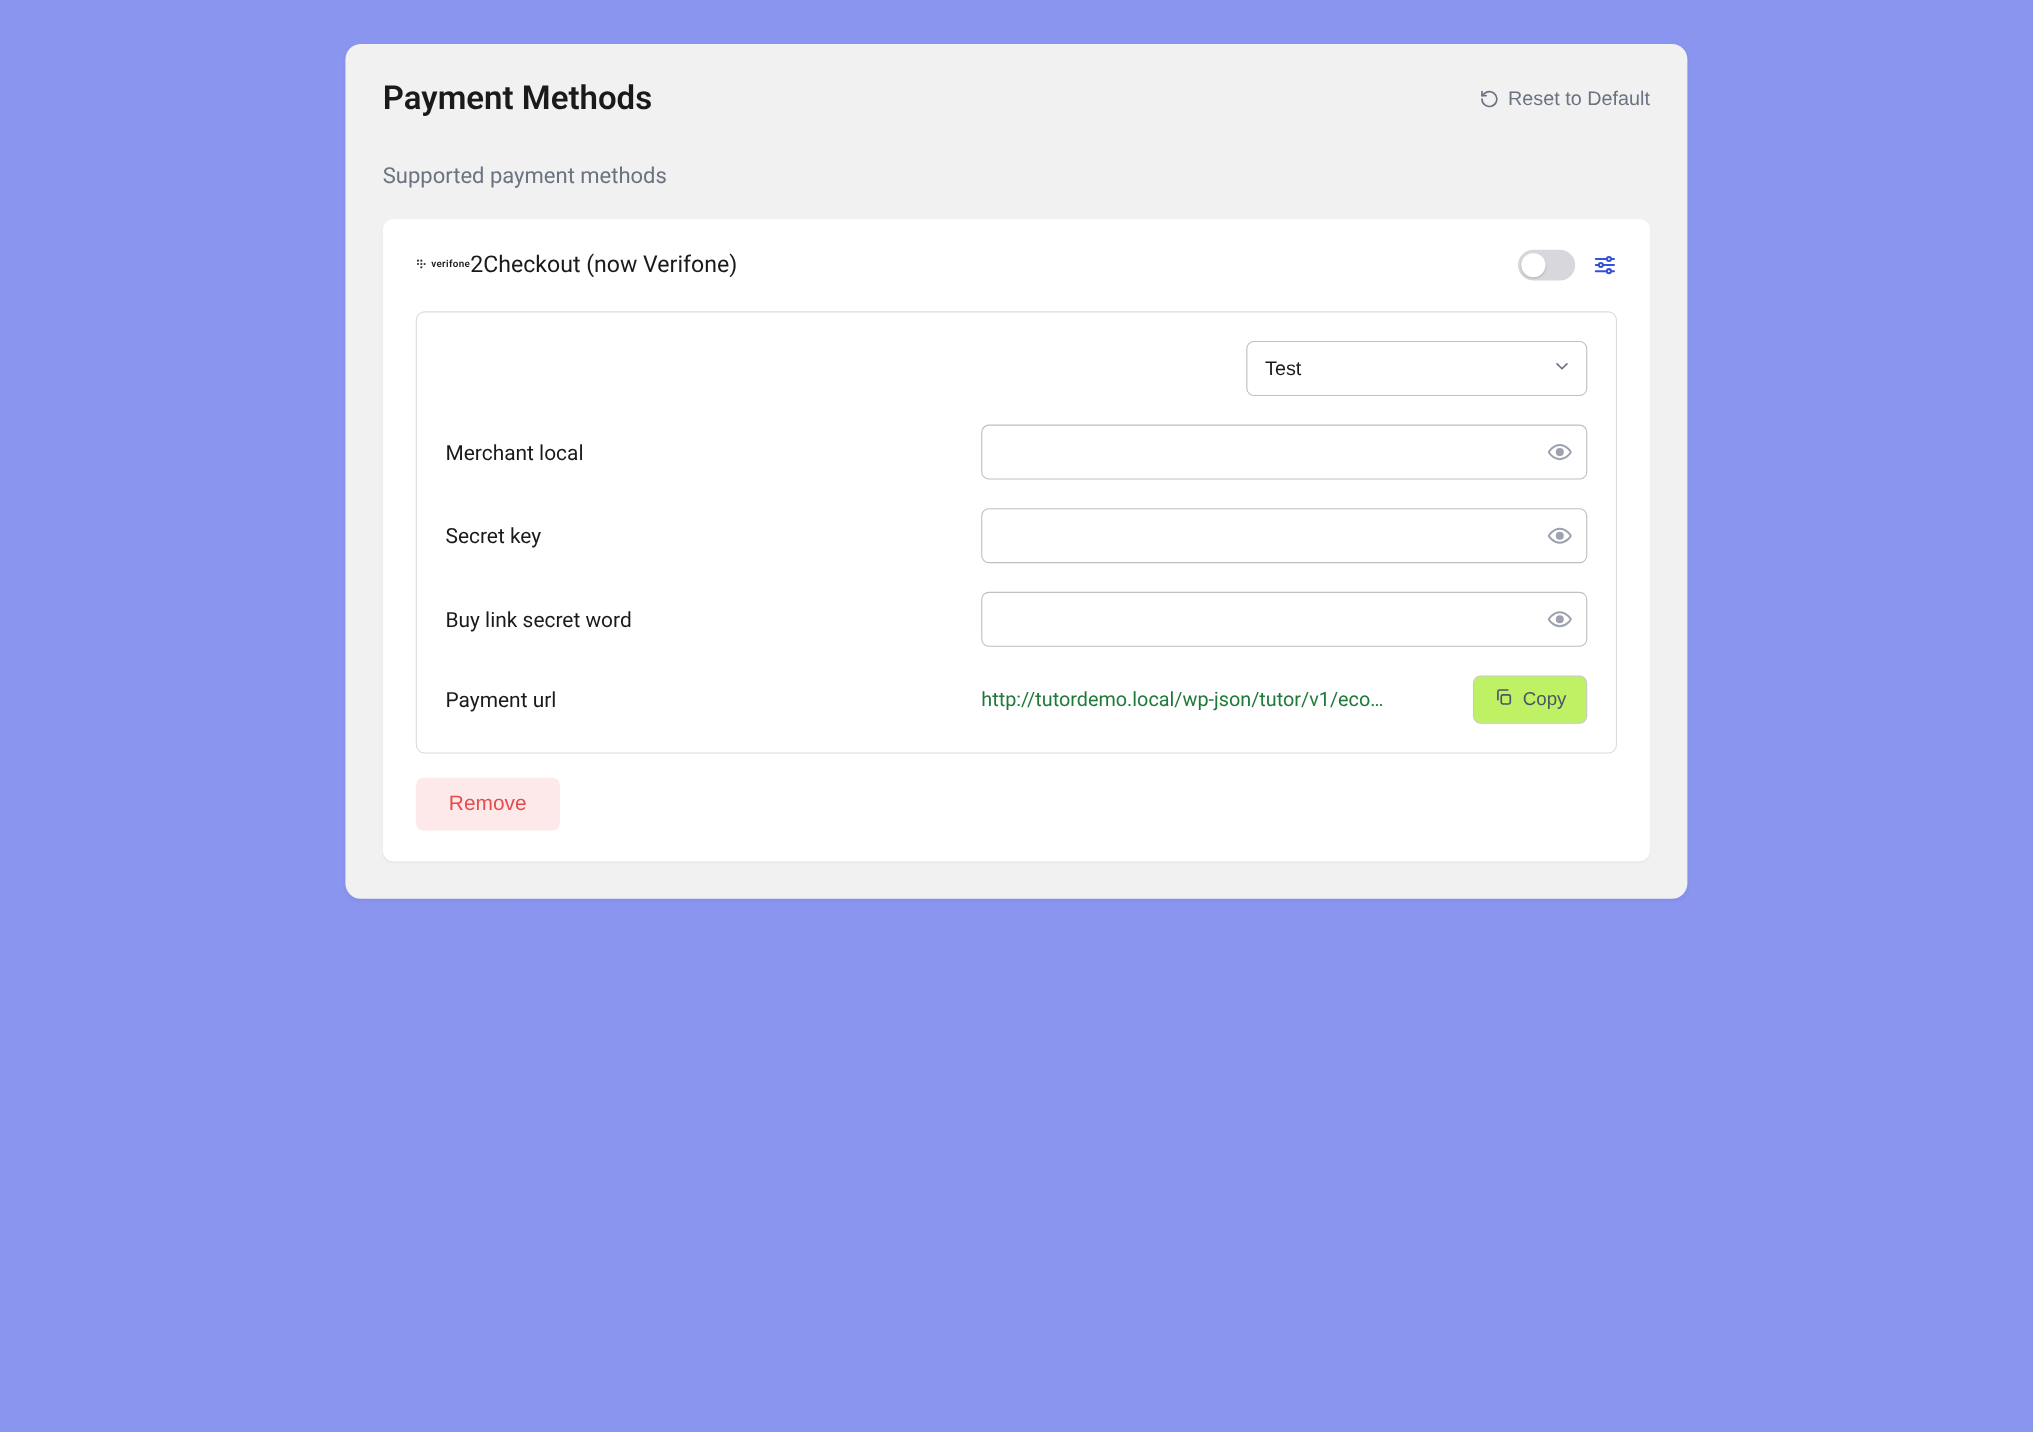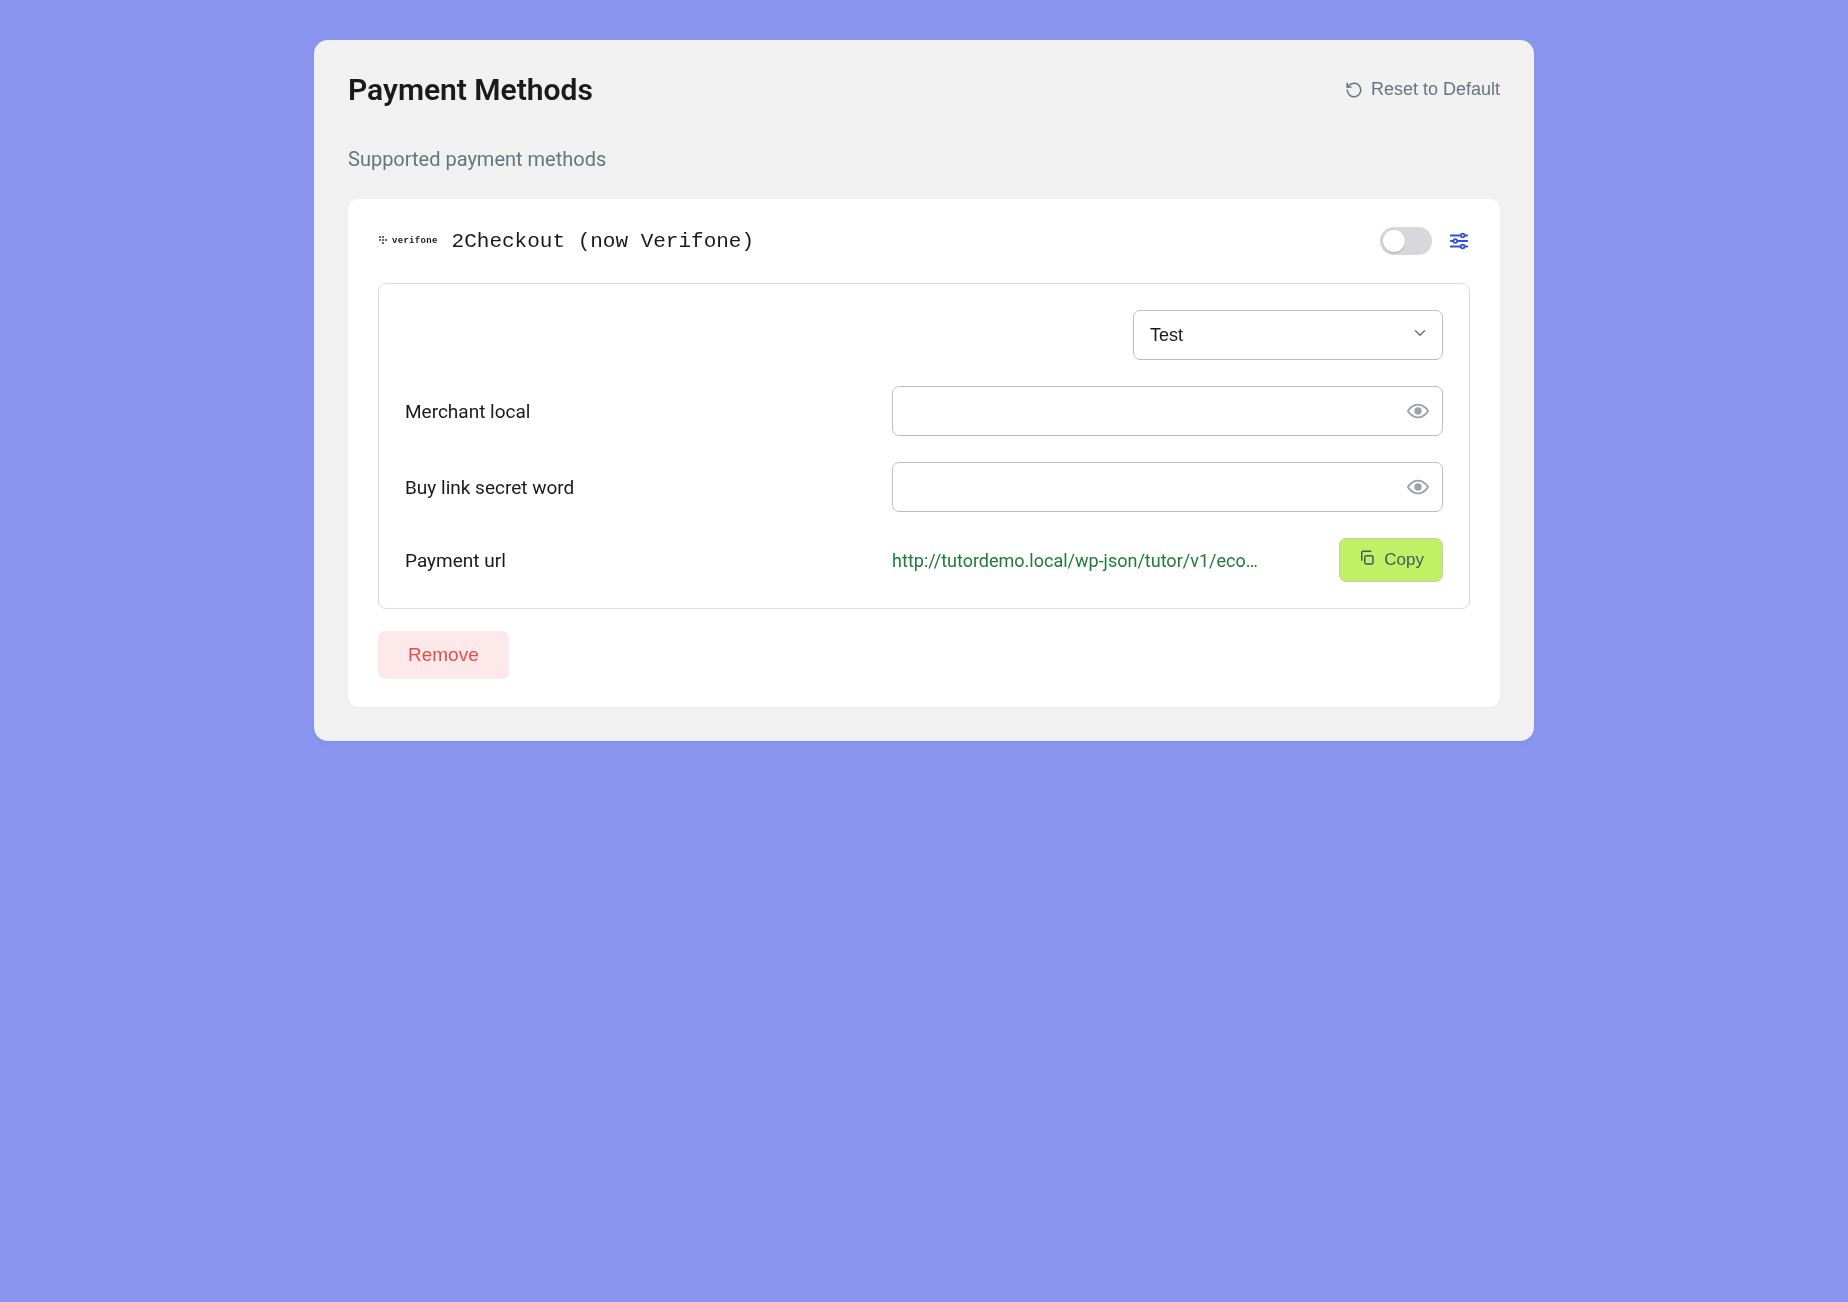--- a/index.html
+++ b/index.html
@@ -65,22 +65,20 @@
     }
     .method-header {
       display: flex;
       align-items: center;
       justify-content: space-between;
       margin-bottom: 28px;
     }
     .method-title-wrap {
       display: flex;
       align-items: center;
-      gap: 14px;
-      font-family: Liberation Mono, monospace;
     }
     .method-logo {
       font-size: 9px;
       font-weight: 600;
       color: #1a1a1a;
       letter-spacing: 0.3px;
       display: flex;
       align-items: center;
       gap: 2px;
     }
@@ -308,37 +306,51 @@
             <span class="eye-toggle">
               <svg width="22" height="22" viewBox="0 0 24 24" fill="none" stroke="currentColor" stroke-width="2" stroke-linecap="round" stroke-linejoin="round">
                 <path d="M1 12s4-7 11-7 11 7 11 7-4 7-11 7S1 12 1 12z"></path>
                 <circle cx="12" cy="12" r="3" fill="currentColor"></circle>
               </svg>
             </span>
           </div>
         </div>
       </div>
 
-
-      <div class="field-row">
-        <label class="field-label">Buy link secret word</label>
+      <div class="field-row">
+        <label class="field-label">Secret key</label>
         <div class="field-control">
           <div class="text-input-wrap">
             <input type="password" class="text-input" value="" style="">
             <span class="eye-toggle">
               <svg width="22" height="22" viewBox="0 0 24 24" fill="none" stroke="currentColor" stroke-width="2" stroke-linecap="round" stroke-linejoin="round">
                 <path d="M1 12s4-7 11-7 11 7 11 7-4 7-11 7S1 12 1 12z"></path>
                 <circle cx="12" cy="12" r="3" fill="currentColor"></circle>
               </svg>
             </span>
           </div>
         </div>
       </div>
 
       <div class="field-row">
+        <label class="field-label">Buy link secret word</label>
+        <div class="field-control">
+          <div class="text-input-wrap">
+            <input type="password" class="text-input" value="" style="">
+            <span class="eye-toggle">
+              <svg width="22" height="22" viewBox="0 0 24 24" fill="none" stroke="currentColor" stroke-width="2" stroke-linecap="round" stroke-linejoin="round">
+                <path d="M1 12s4-7 11-7 11 7 11 7-4 7-11 7S1 12 1 12z"></path>
+                <circle cx="12" cy="12" r="3" fill="currentColor"></circle>
+              </svg>
+            </span>
+          </div>
+        </div>
+      </div>
+
+      <div class="field-row">
         <label class="field-label">Payment url</label>
         <div class="field-control">
           <span class="webhook-value">http://tutordemo.local/wp-json/tutor/v1/eco…</span>
           <button class="copy-button">
             <span>
               <svg width="18" height="18" viewBox="0 0 24 24" fill="none" stroke="currentColor" stroke-width="2" stroke-linecap="round" stroke-linejoin="round">
                 <rect x="9" y="9" width="11" height="11" rx="2"></rect>
                 <path d="M5 15V5a2 2 0 0 1 2-2h10"></path>
               </svg>
             </span>

